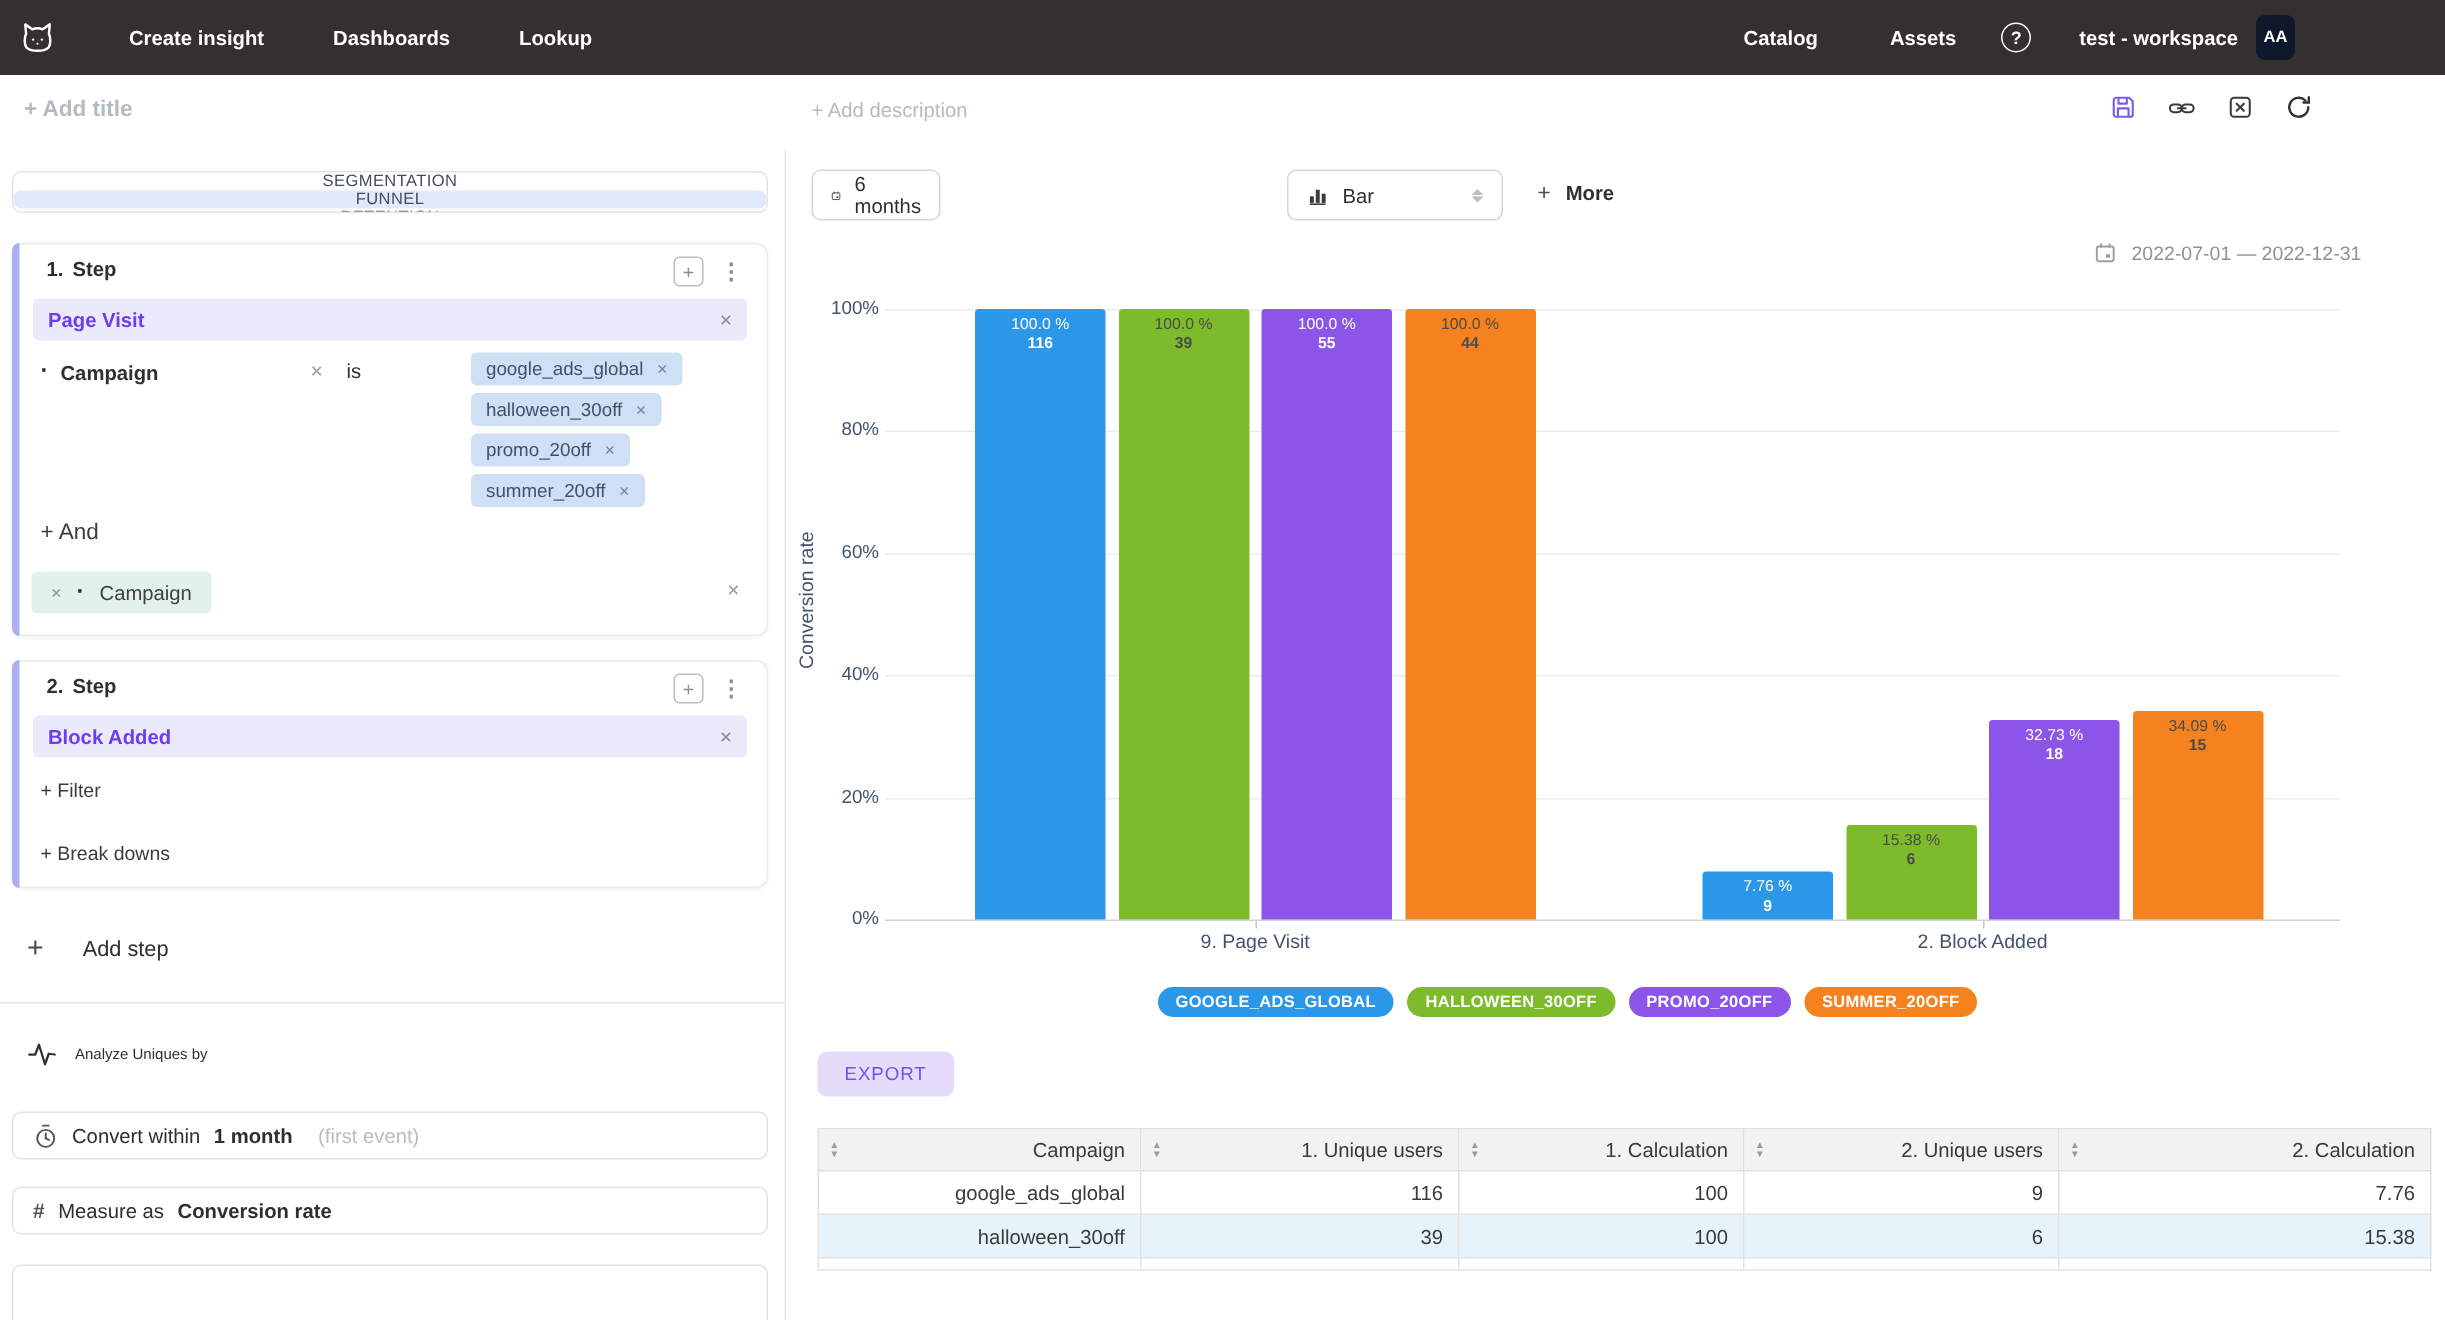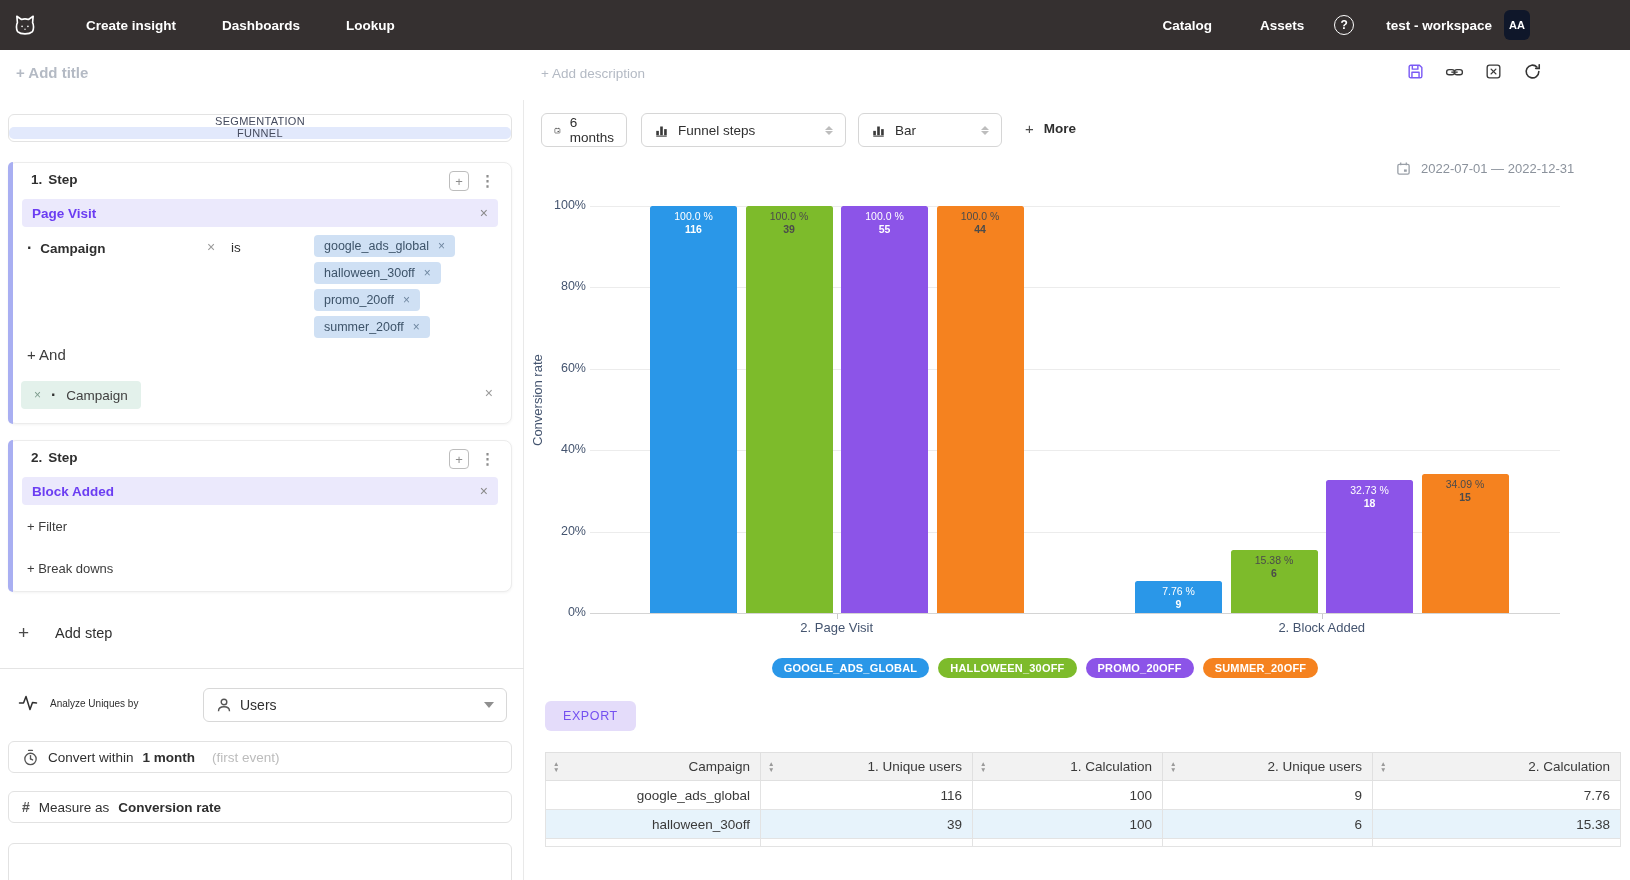--- a/index.html
+++ b/index.html
@@ -255,30 +255,20 @@
     <div class="panel-divider"></div>
 
     <div class="analyze-row">
       <span>
         <svg width="20" height="20" viewBox="0 0 20 20" fill="none" stroke="#2f2f2f" stroke-width="1.5" stroke-linejoin="round" stroke-linecap="round">
             <polyline points="1.5,10 5.5,10 8,3.5 12,16.5 14.5,9.5 18.5,10"></polyline>
           </svg>
       </span>
       <span class="analyze-lbl">Analyze Uniques by</span>
     </div>
-    <div class="analyze-select">
-      <span>
-        <svg width="16" height="16" viewBox="0 0 16 16" fill="none" stroke="#555" stroke-width="1.4">
-            <circle cx="8" cy="5" r="2.8"></circle>
-            <path d="M2.5 14.2c0-3 2.4-4.4 5.5-4.4s5.5 1.4 5.5 4.4"></path>
-          </svg>
-      </span>
-      <span class="val">Users</span>
-      <span class="caret-down"></span>
-    </div>
 
     <div class="opt-box" style="top:641px;">
       <span>
         <svg width="17" height="17" viewBox="0 0 18 18" fill="none" stroke="#555" stroke-width="1.4" stroke-linecap="round">
             <circle cx="9" cy="10.5" r="6"></circle>
             <line x1="9" y1="10.5" x2="9" y2="7"></line>
             <line x1="9" y1="10.5" x2="11.2" y2="11.6"></line>
             <line x1="7" y1="1.5" x2="11" y2="1.5"></line>
           </svg>
       </span>
@@ -297,33 +287,20 @@
   </div>
 
   <div class="tool-btn" style="left:541px; width:86px;">
     <svg width="15" height="15" viewBox="0 0 16 16" fill="none" stroke="#3a3a3a" stroke-width="1.4">
         <rect x="2" y="3.5" width="12" height="10.5" rx="1.5"></rect>
         <line x1="5" y1="1.5" x2="5" y2="4.5"></line>
         <line x1="11" y1="1.5" x2="11" y2="4.5"></line>
         <rect x="8.5" y="9" width="3" height="2.5" fill="#3a3a3a" stroke="none"></rect>
       </svg>
     <span>6 months</span>
-  </div>
-  <div class="tool-btn" style="left:641px; width:205px;">
-    <svg width="15" height="14" viewBox="0 0 16 16" fill="#3a3a3a">
-        <rect x="2" y="9" width="3" height="5"></rect>
-        <rect x="6.5" y="4" width="3" height="10"></rect>
-        <rect x="11" y="7" width="3" height="7"></rect>
-        <rect x="2" y="14.4" width="12" height="1.2"></rect>
-      </svg>
-    <span>Funnel steps</span>
-    <span class="updown">
-        <i class="u"></i>
-        <i class="dn"></i>
-      </span>
   </div>
   <div class="tool-btn" style="left:858px; width:144px;">
     <svg width="15" height="14" viewBox="0 0 16 16" fill="#3a3a3a">
         <rect x="2" y="9" width="3" height="5"></rect>
         <rect x="6.5" y="4" width="3" height="10"></rect>
         <rect x="11" y="7" width="3" height="7"></rect>
         <rect x="2" y="14.4" width="12" height="1.2"></rect>
       </svg>
     <span>Bar</span>
     <span class="updown">
@@ -358,21 +335,21 @@
       <div class="ytick" style="left: 536px; top: 360.8px;">60%</div>
       <div class="grid-line" style="top: 287.4px;"></div>
       <div class="ytick" style="left: 536px; top: 279.4px;">80%</div>
       <div class="grid-line" style="top: 206px;"></div>
       <div class="ytick" style="left: 536px; top: 198px;">100%</div>
       <div class="bar" style="left: 650px; width: 87px; top: 206px; height: 407px; background: rgb(42, 151, 232); color: rgb(255, 255, 255);"><span class="pct">100.0 %</span><span class="cnt">116</span></div>
       <div class="bar" style="left: 745.5px; width: 87px; top: 206px; height: 407px; background: rgb(125, 187, 43); color: rgb(75, 75, 75);"><span class="pct">100.0 %</span><span class="cnt">39</span></div>
       <div class="bar" style="left: 841px; width: 87px; top: 206px; height: 407px; background: rgb(140, 84, 232); color: rgb(255, 255, 255);"><span class="pct">100.0 %</span><span class="cnt">55</span></div>
       <div class="bar" style="left: 936.5px; width: 87px; top: 206px; height: 407px; background: rgb(245, 130, 31); color: rgb(75, 75, 75);"><span class="pct">100.0 %</span><span class="cnt">44</span></div>
       <div class="xtick-mark" style="left: 836.75px;"></div>
-      <div class="xlabel" style="left: 736.75px;">2. Page Visit</div>
+      <div class="xlabel" style="left: 736.75px;">9. Page Visit</div>
       <div class="bar" style="left: 1135px; width: 87px; top: 581.417px; height: 31.5832px; background: rgb(42, 151, 232); color: rgb(255, 255, 255);"><span class="pct">7.76 %</span><span class="cnt">9</span></div>
       <div class="bar" style="left: 1230.5px; width: 87px; top: 550.403px; height: 62.5966px; background: rgb(125, 187, 43); color: rgb(75, 75, 75);"><span class="pct">15.38 %</span><span class="cnt">6</span></div>
       <div class="bar" style="left: 1326px; width: 87px; top: 479.789px; height: 133.211px; background: rgb(140, 84, 232); color: rgb(255, 255, 255);"><span class="pct">32.73 %</span><span class="cnt">18</span></div>
       <div class="bar" style="left: 1421.5px; width: 87px; top: 474.254px; height: 138.746px; background: rgb(245, 130, 31); color: rgb(75, 75, 75);"><span class="pct">34.09 %</span><span class="cnt">15</span></div>
       <div class="xtick-mark" style="left: 1321.75px;"></div>
       <div class="xlabel" style="left: 1221.75px;">2. Block Added</div>
       <div class="legend-row">
         <span class="legend-chip" style="background: rgb(42, 151, 232);">GOOGLE_ADS_GLOBAL</span>
         <span class="legend-chip" style="background: rgb(125, 187, 43);">HALLOWEEN_30OFF</span>
         <span class="legend-chip" style="background: rgb(140, 84, 232);">PROMO_20OFF</span>

